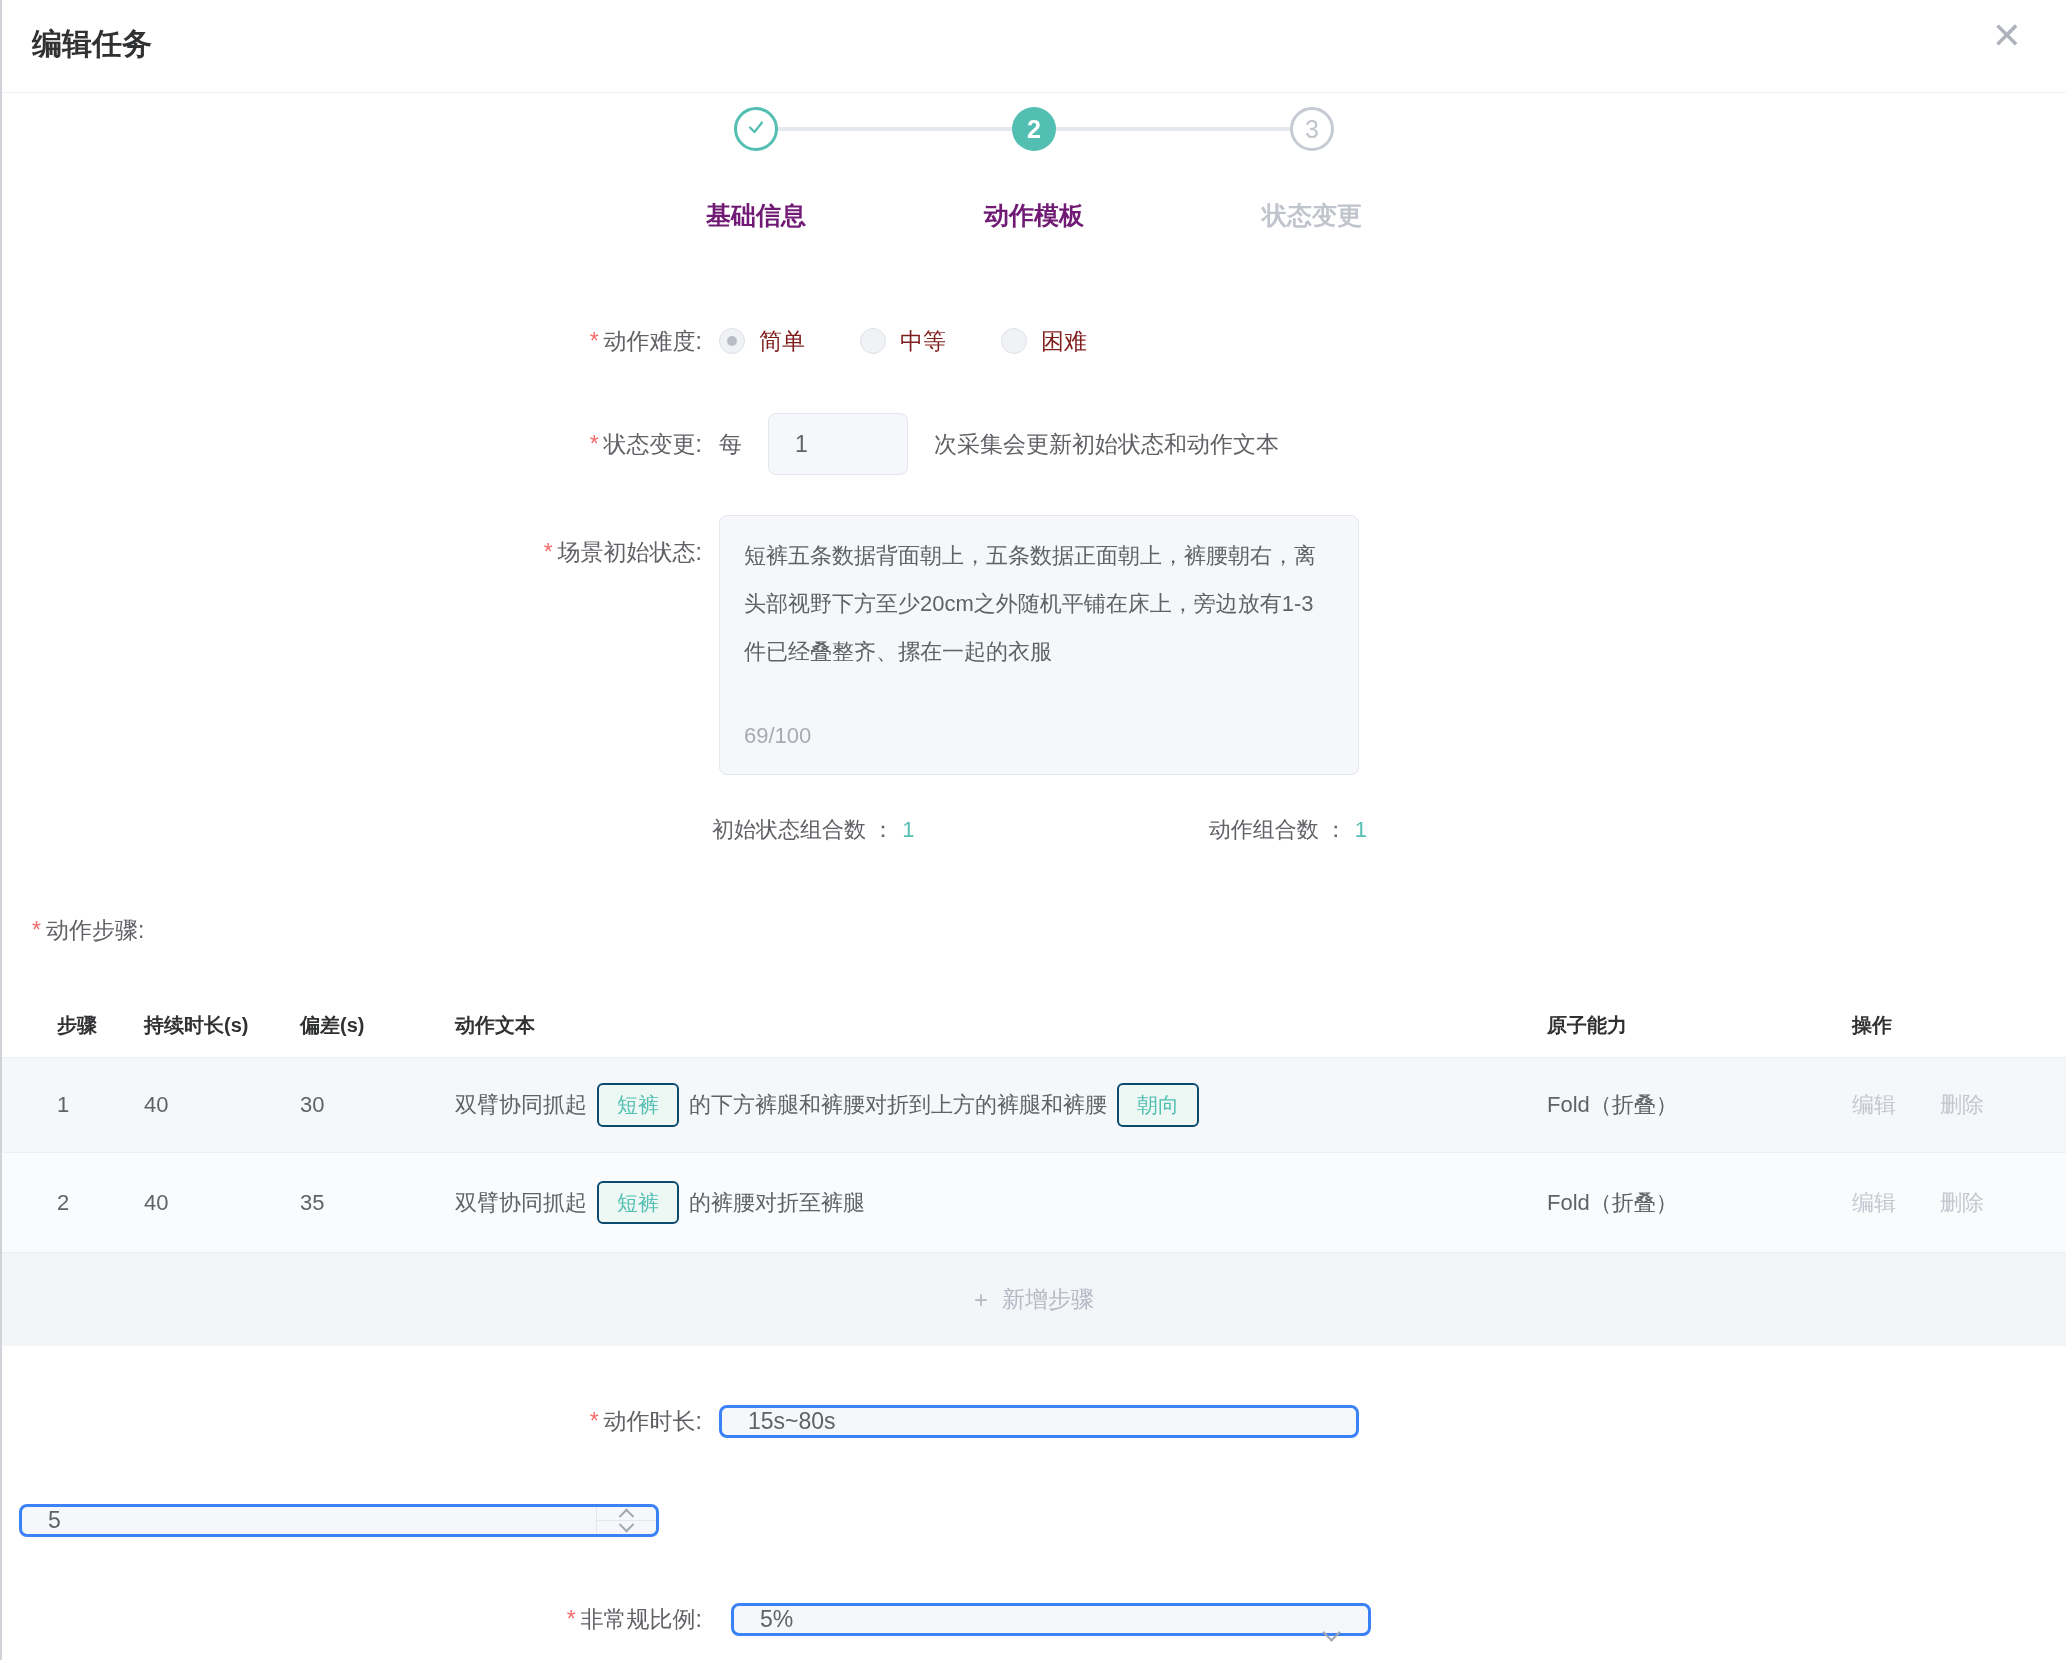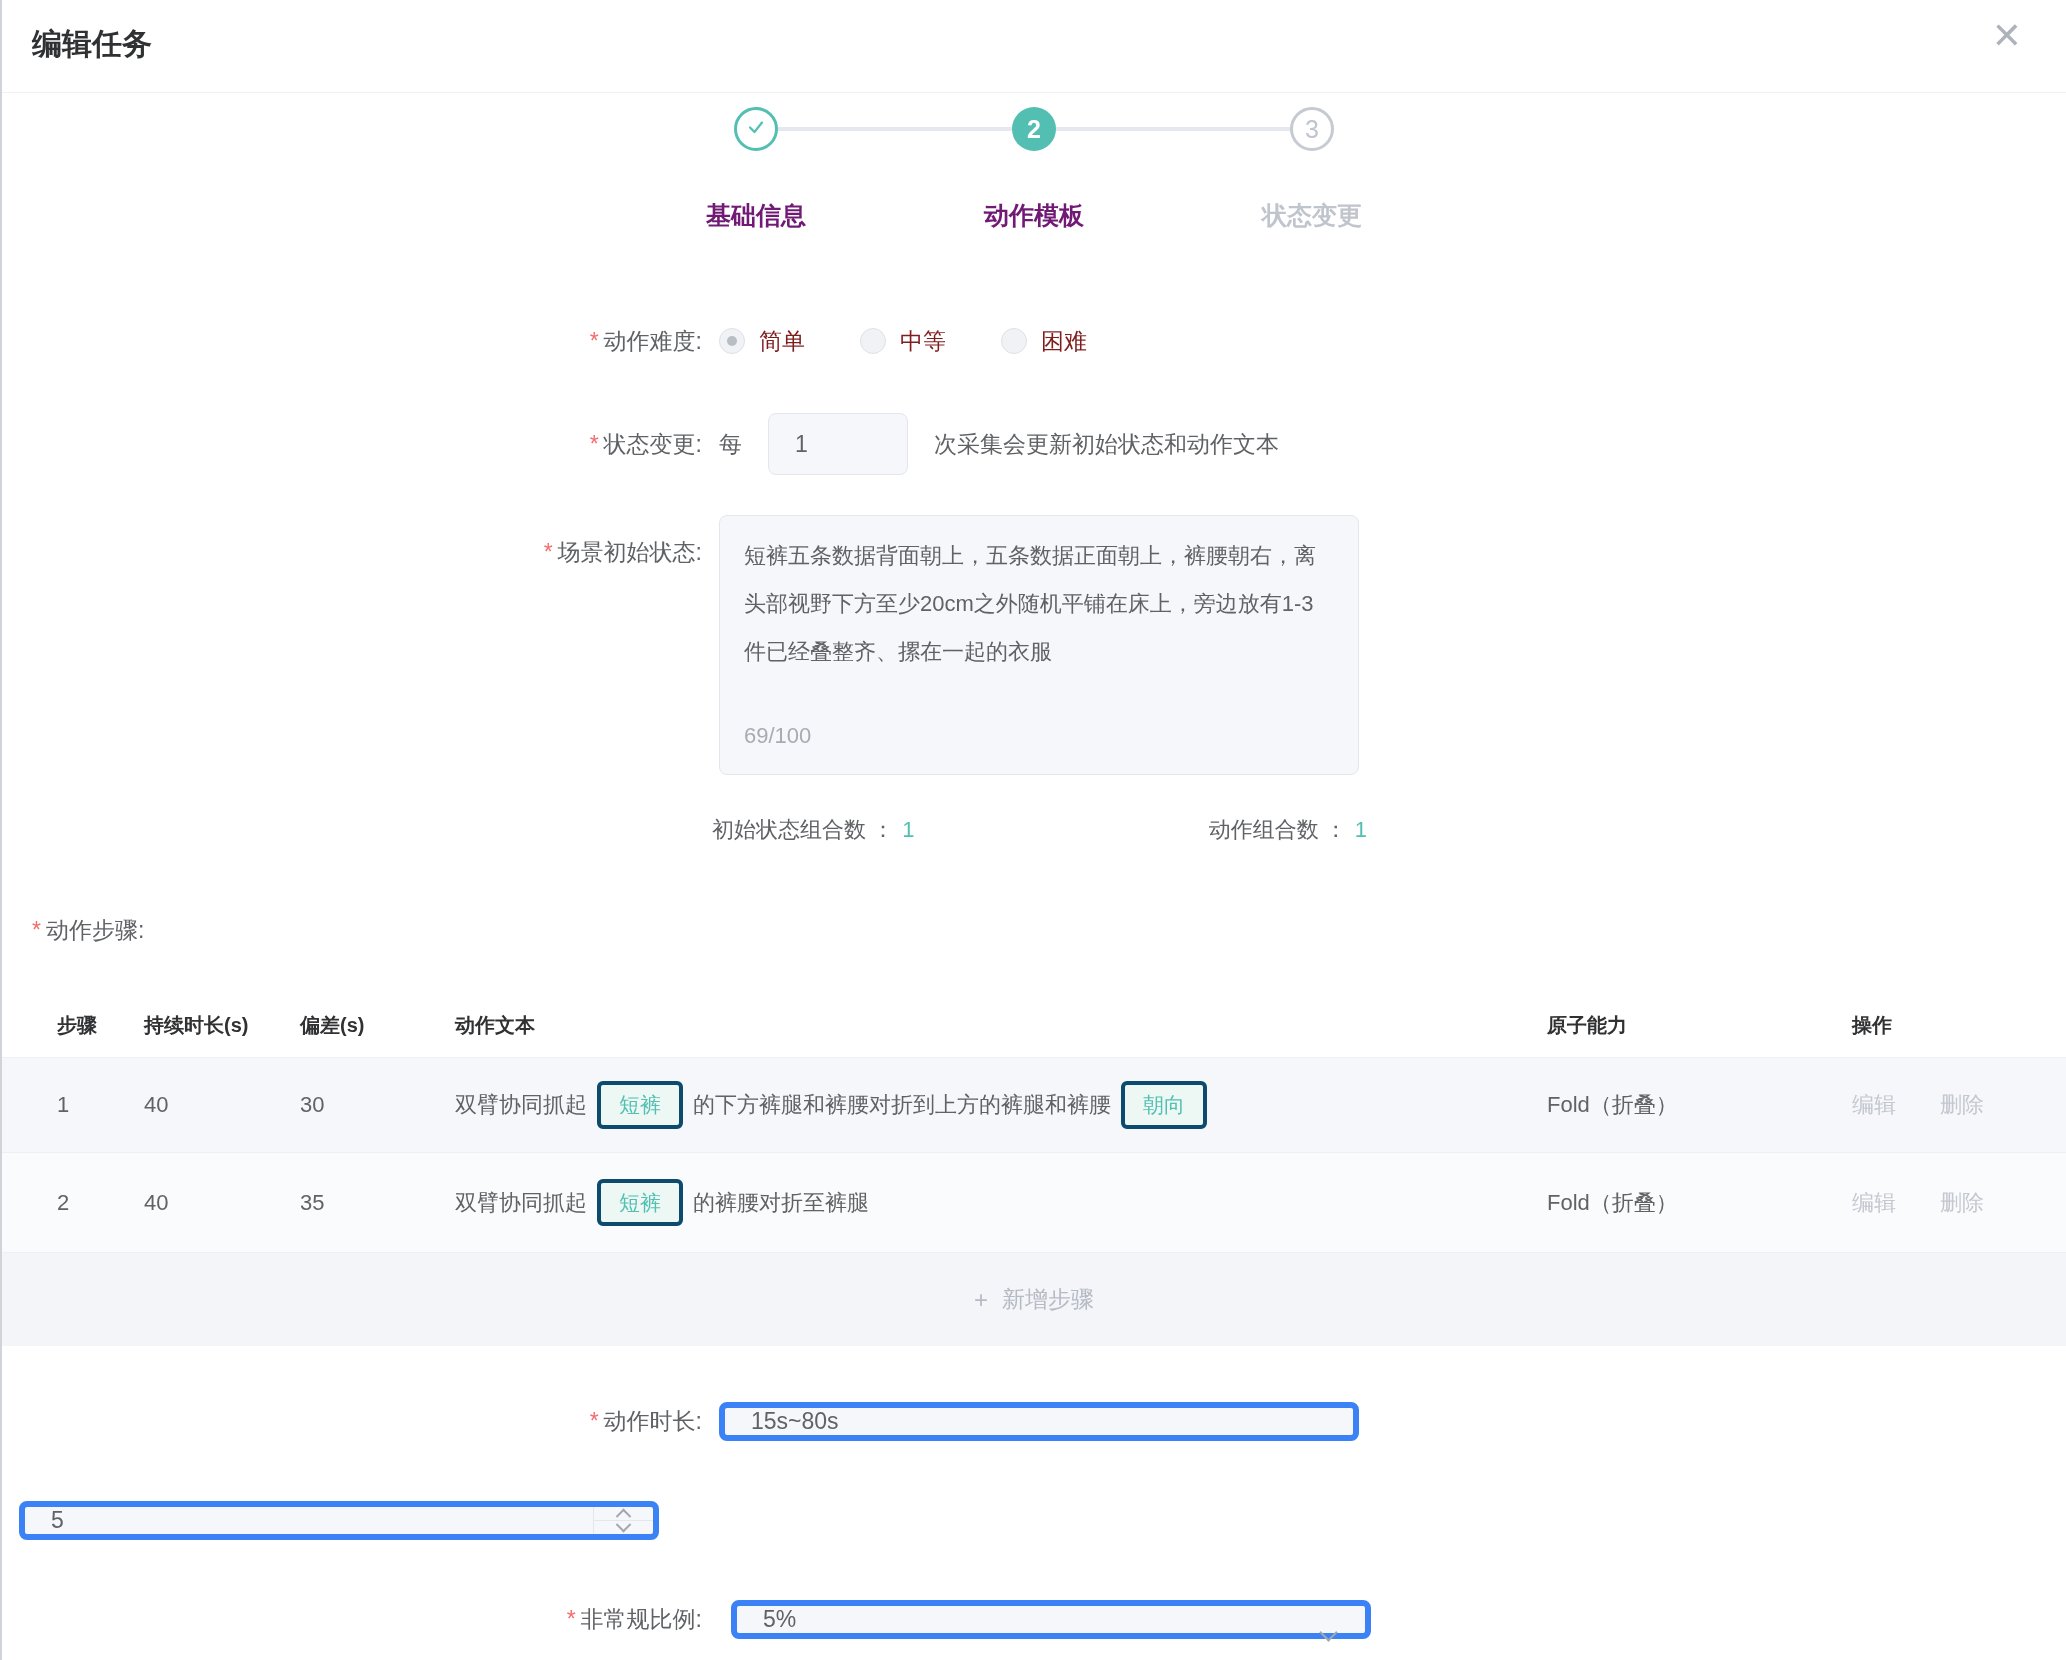--- a/index.html
+++ b/index.html
@@ -51,33 +51,33 @@
   .combo-val { color:#53bfb2; margin-left:8px; }
 
   
   .section-label { margin:70px 0 0 30px; font-size:23px; color:#606266; }
   .tbl { margin-top:48px; }
   .tbl-grid { display:grid; grid-template-columns:87px 156px 155px 1092px 305px 1fr; padding-left:55px; align-items:center; }
   .tbl-head { height:64px; font-size:20px; font-weight:700; color:#303133; border-bottom:1px solid #eef0f4; }
   .tbl-row { font-size:22px; color:#606266; border-bottom:1px solid #eceff4; }
   .tr1 { height:95px; background:#f5f7fa; }
   .tr2 { height:100px; background:#fafbfd; }
-  .tag { display:inline-block; padding:5px 18px; border:4px solid #0c4a6e; background:#edf8f5; color:#53bfb2;
+  .tag { display:inline-block; padding:5px 18px; border:2px solid #0c4a6e; background:#edf8f5; color:#53bfb2;
     border-radius:6px; margin:0 10px; font-size:21px; line-height:1.4; }
   .ops span { color:#c3c7cf; cursor:pointer; }
   .ops span:first-child { margin-right:44px; }
   .add-band { height:93px; background:#f4f5f9; display:flex; align-items:center; justify-content:center;
     font-size:23px; color:#b6bac4; cursor:pointer; }
   .add-band .plus { margin-right:14px; font-size:24px; }
 
   
   .row-duration { margin-top:46px; height:58px; }
   .row-countdown { margin-top:40px; height:60px; }
   .row-ratio { margin-top:40px; height:58px;gap:12px; }
-  .wide-input { position:relative; width:640px; height:100%; background:#f5f7fa; border:6px solid #3b82f6; border-radius:8px;
+  .wide-input { position:relative; width:640px; height:100%; background:#f5f7fa; border:3px solid #3b82f6; border-radius:8px;
     display:flex; align-items:center; padding-left:26px; color:#606266; font-size:23px; }
   .stepper { position:absolute; right:0; top:0; width:60px; height:100%; border-left:1px solid #e3e6ec; display:flex; flex-direction:column; }
   .step-btn { flex:1; display:flex; align-items:center; justify-content:center; cursor:pointer; }
   .step-btn.up { border-bottom:1px solid #e3e6ec; }
   .chev { width:11px; height:11px; border-right:2px solid #a2a7b1; border-bottom:2px solid #a2a7b1; }
   .chev.up { transform:rotate(-135deg) translate(-2px,-2px); }
   .chev.down { transform:rotate(45deg) translate(-2px,-2px); }
   .select-arrow { position:absolute; right:30px; top:20px; width:13px; height:13px;
     border-right:2px solid #a2a7b1; border-bottom:2px solid #a2a7b1; transform:rotate(45deg); }
 </style>

